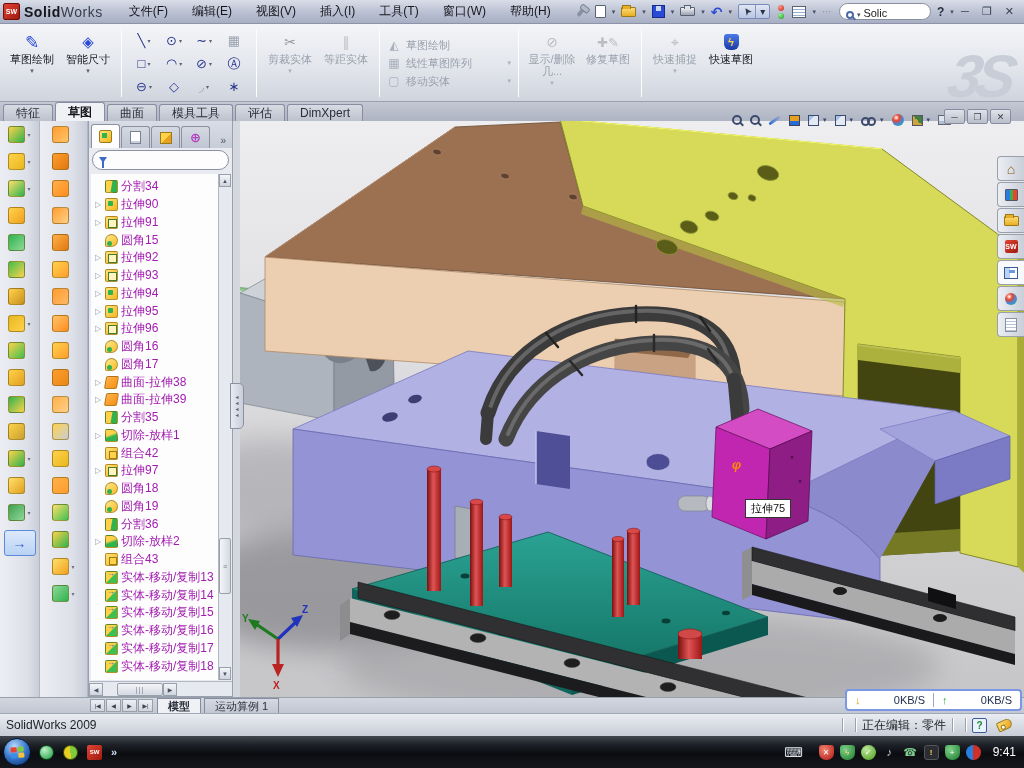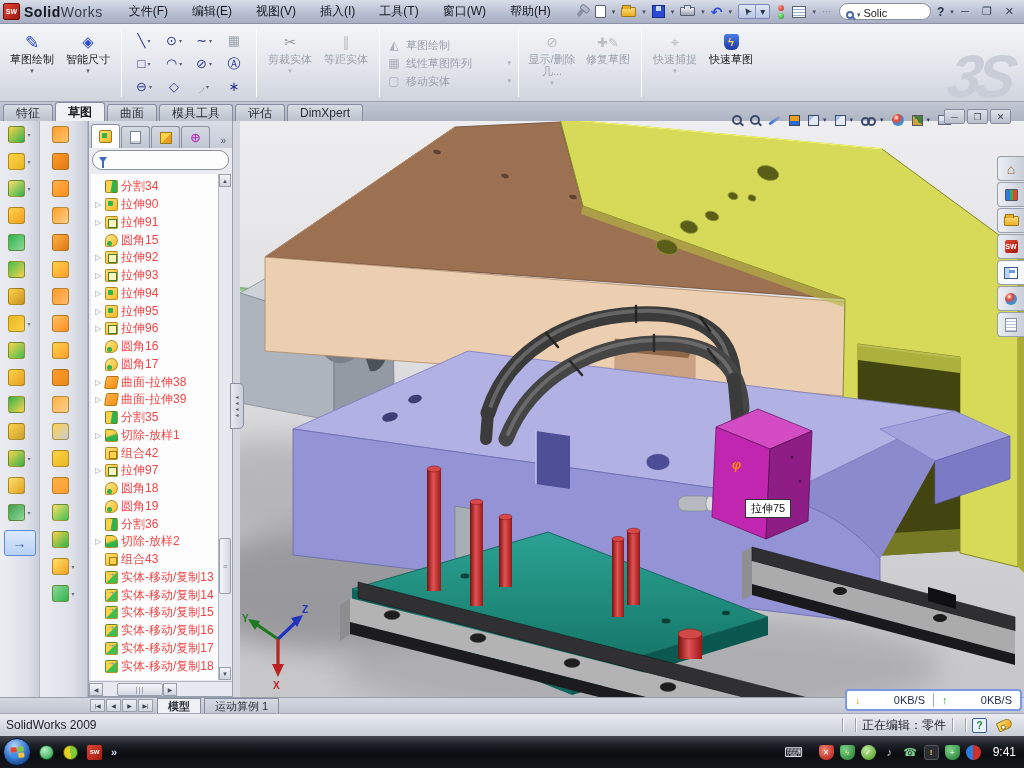--- a/index.html
+++ b/index.html
@@ -103,21 +103,21 @@
   .mini-ext::after{content:"";position:absolute;left:2px;top:2px;width:5px;height:5px;background:#2eb34e}
   .mini-sheet{width:11px;height:13px;background:#fff;border:1px solid #7a8292;box-shadow:inset 0 -8px 0 -6px #c8d0e0}
   .mini-cfg{width:12px;height:12px;background:linear-gradient(135deg,#ffd24a 50%,#e8a020 50%);border:1px solid #9a7a1a}
   .mini-dim{color:#b040c0;font-weight:bold;font-size:13px;line-height:1}
   .tfilter{height:20px;margin:2px 3px;border:1px solid #8a92a2;border-radius:10px;background:#fdfdfe;display:flex;align-items:center;padding:0 6px;gap:4px}
   .funnel{width:0;height:0;border-left:4px solid transparent;border-right:4px solid transparent;border-top:6px solid #3a6cc8;position:relative}
   .funnel::after{content:"";position:absolute;left:-1px;top:-2px;width:2px;height:7px;background:#3a6cc8}
   .treelist{position:absolute;left:2px;top:53px;right:14px;bottom:16px;background:#fdfdfe;overflow:hidden;padding-top:4px}
   .trow{height:17.75px;display:flex;align-items:center;gap:3px;padding-left:3px;white-space:nowrap}
   .texp{width:8px;font-size:8px;color:#98a0ac;flex:none;text-align:center}
-  .tlabel{font-size:12px;color:#ef4444}
+  .tlabel{font-size:12px;color:#a21caf}
   .ti{width:13px;height:13px;border-radius:2px;border:1px solid rgba(120,90,10,.55);flex:none;position:relative}
   .ti-split{background:linear-gradient(100deg,#ffd24a 46%,#2eb34e 54%)}
   .ti-extrude{background:linear-gradient(135deg,#ffe27a,#f5b71e)}
   .ti-extrude::after{content:"";position:absolute;left:2px;top:2px;width:5px;height:5px;background:#2eb34e;border-radius:1px}
   .ti-extrude2{background:linear-gradient(135deg,#ffe27a,#f5b71e)}
   .ti-extrude2::after{content:"";position:absolute;left:2px;top:2px;width:7px;height:7px;background:#fff3c0;border:1px solid #3f7f2f}
   .ti-fillet{background:linear-gradient(135deg,#ffe88a,#f7bb2a);border-radius:50% 50% 50% 2px}
   .ti-fillet::after{content:"";position:absolute;left:1px;top:6px;width:5px;height:5px;border-radius:50%;background:#2eb34e}
   .ti-surfext{background:linear-gradient(135deg,#ffb24e,#f78f12);transform:skewX(-10deg)}
   .ti-cutloft{background:linear-gradient(160deg,#ffd24a 40%,#2eb34e 60%);border-radius:2px 50% 2px 2px}

